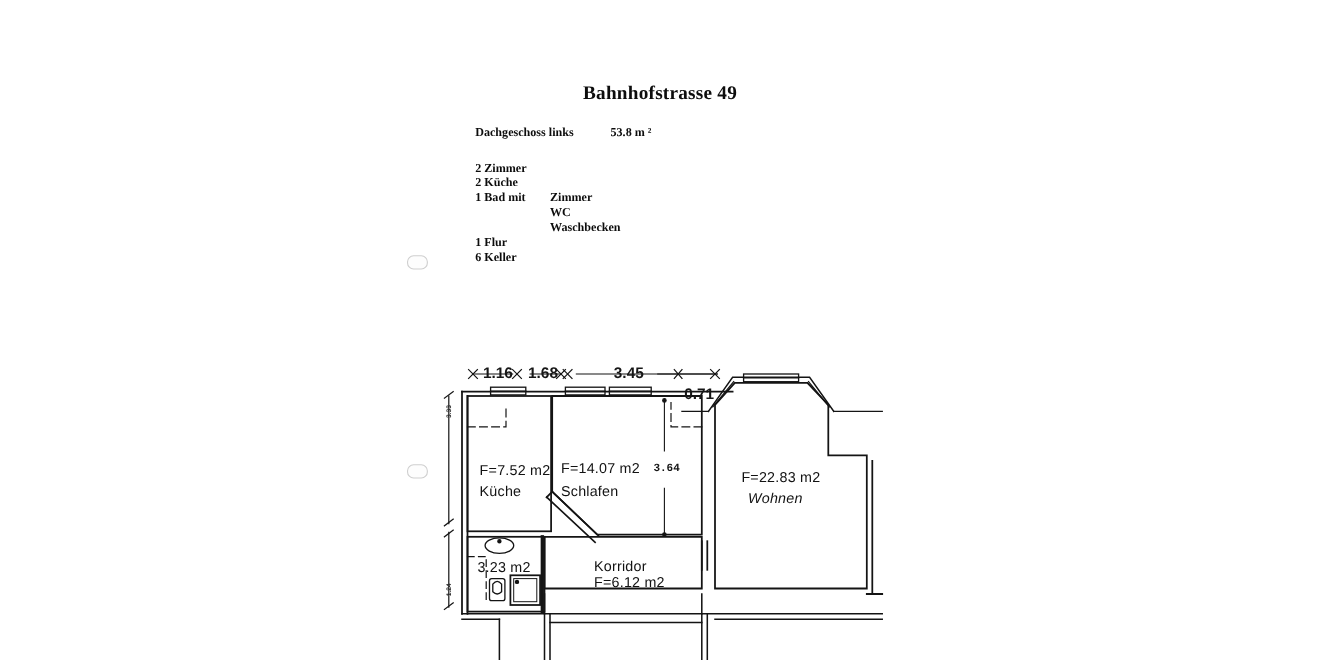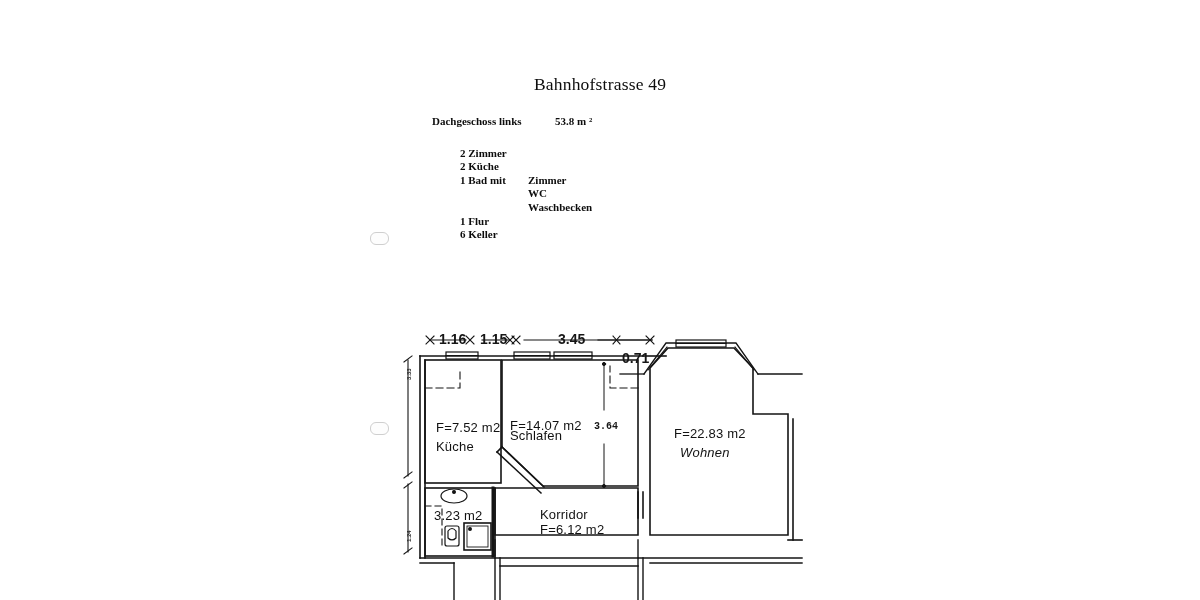--- a/index.html
+++ b/index.html
@@ -21,21 +21,21 @@
   
   #title-block {
     position: absolute;
     left: 0;
     top: 74px;
     width: 1200px;
     text-align: center;
   }
   #doc-title {
     font-family: "Liberation Serif", serif;
-    font-weight: normal;
+    font-weight: bold;
     font-size: 17.5px;
     letter-spacing: 0.2px;
     white-space: nowrap;
   }
 
   #spec-block {
     position: absolute;
     left: 432px;
     top: 115px;
     font-family: "Liberation Serif", serif;
@@ -46,21 +46,20 @@
   .spec-row {
     display: flex;
     white-space: nowrap;
   }
   .spec-label { width: 123px; }
   .spec-value { }
   .spec-gap { height: 18px; }
   .spec-list-row {
     display: flex;
     white-space: nowrap;
-    margin-left: 28px;
   }
   .spec-count { width: 68px; }
   .spec-fix { }
 
   
   .punch {
     position: absolute;
     width: 17px;
     height: 11px;
     border: 1px solid #cfcfcf;
@@ -328,34 +327,34 @@
           <line x1="240" y1="214" x2="240" y2="274"></line>
           <line x1="245" y1="232" x2="245" y2="274"></line>
           <line x1="252" y1="237" x2="404" y2="237"></line>
           <line x1="102" y1="240" x2="240" y2="240"></line>
         </g>
 
       </g>
     </svg>
 
     <div class="dim" style="left:41px;  top:5px;">1.16</div>
-    <div class="dim" style="left:82px;  top:5px;">1.15</div>
+    <div class="dim" style="left:82px;  top:5px;">1.68</div>
     <div class="dim" style="left:160px; top:5px;">3.45</div>
     <div class="dim" style="left:224px; top:24px;">0.71</div>
 
     <div class="dim-v" style="left:8px; top:54px;">3.33</div>
     <div class="dim-v" style="left:8px; top:216px;">1.24</div>
 
     <div class="dim" style="left:196px; top:95px; font-size:10px;font-family:Liberation Mono, monospace;">3.64</div>
 
     <div class="lbl" style="left:38px; top:94px;">F=7.52  m2</div>
     <div class="lbl" style="left:38px; top:113px;">Küche</div>
 
     <div class="lbl" style="left:112px; top:92px;">F=14.07  m2</div>
-    <div class="lbl" style="left:112px; top:102px;">Schlafen</div>
+    <div class="lbl" style="left:112px; top:113px;">Schlafen</div>
 
     <div class="lbl" style="left:276px; top:100px;">F=22.83  m2</div>
     <div class="lbl" style="left:282px; top:119px;font-style:italic;">Wohnen</div>
 
     <div class="lbl" style="left:36px; top:182px;">3.23  m2</div>
 
     <div class="lbl" style="left:142px; top:181px;">Korridor</div>
     <div class="lbl" style="left:142px; top:196px;">F=6.12  m2</div>
 
   </div>

